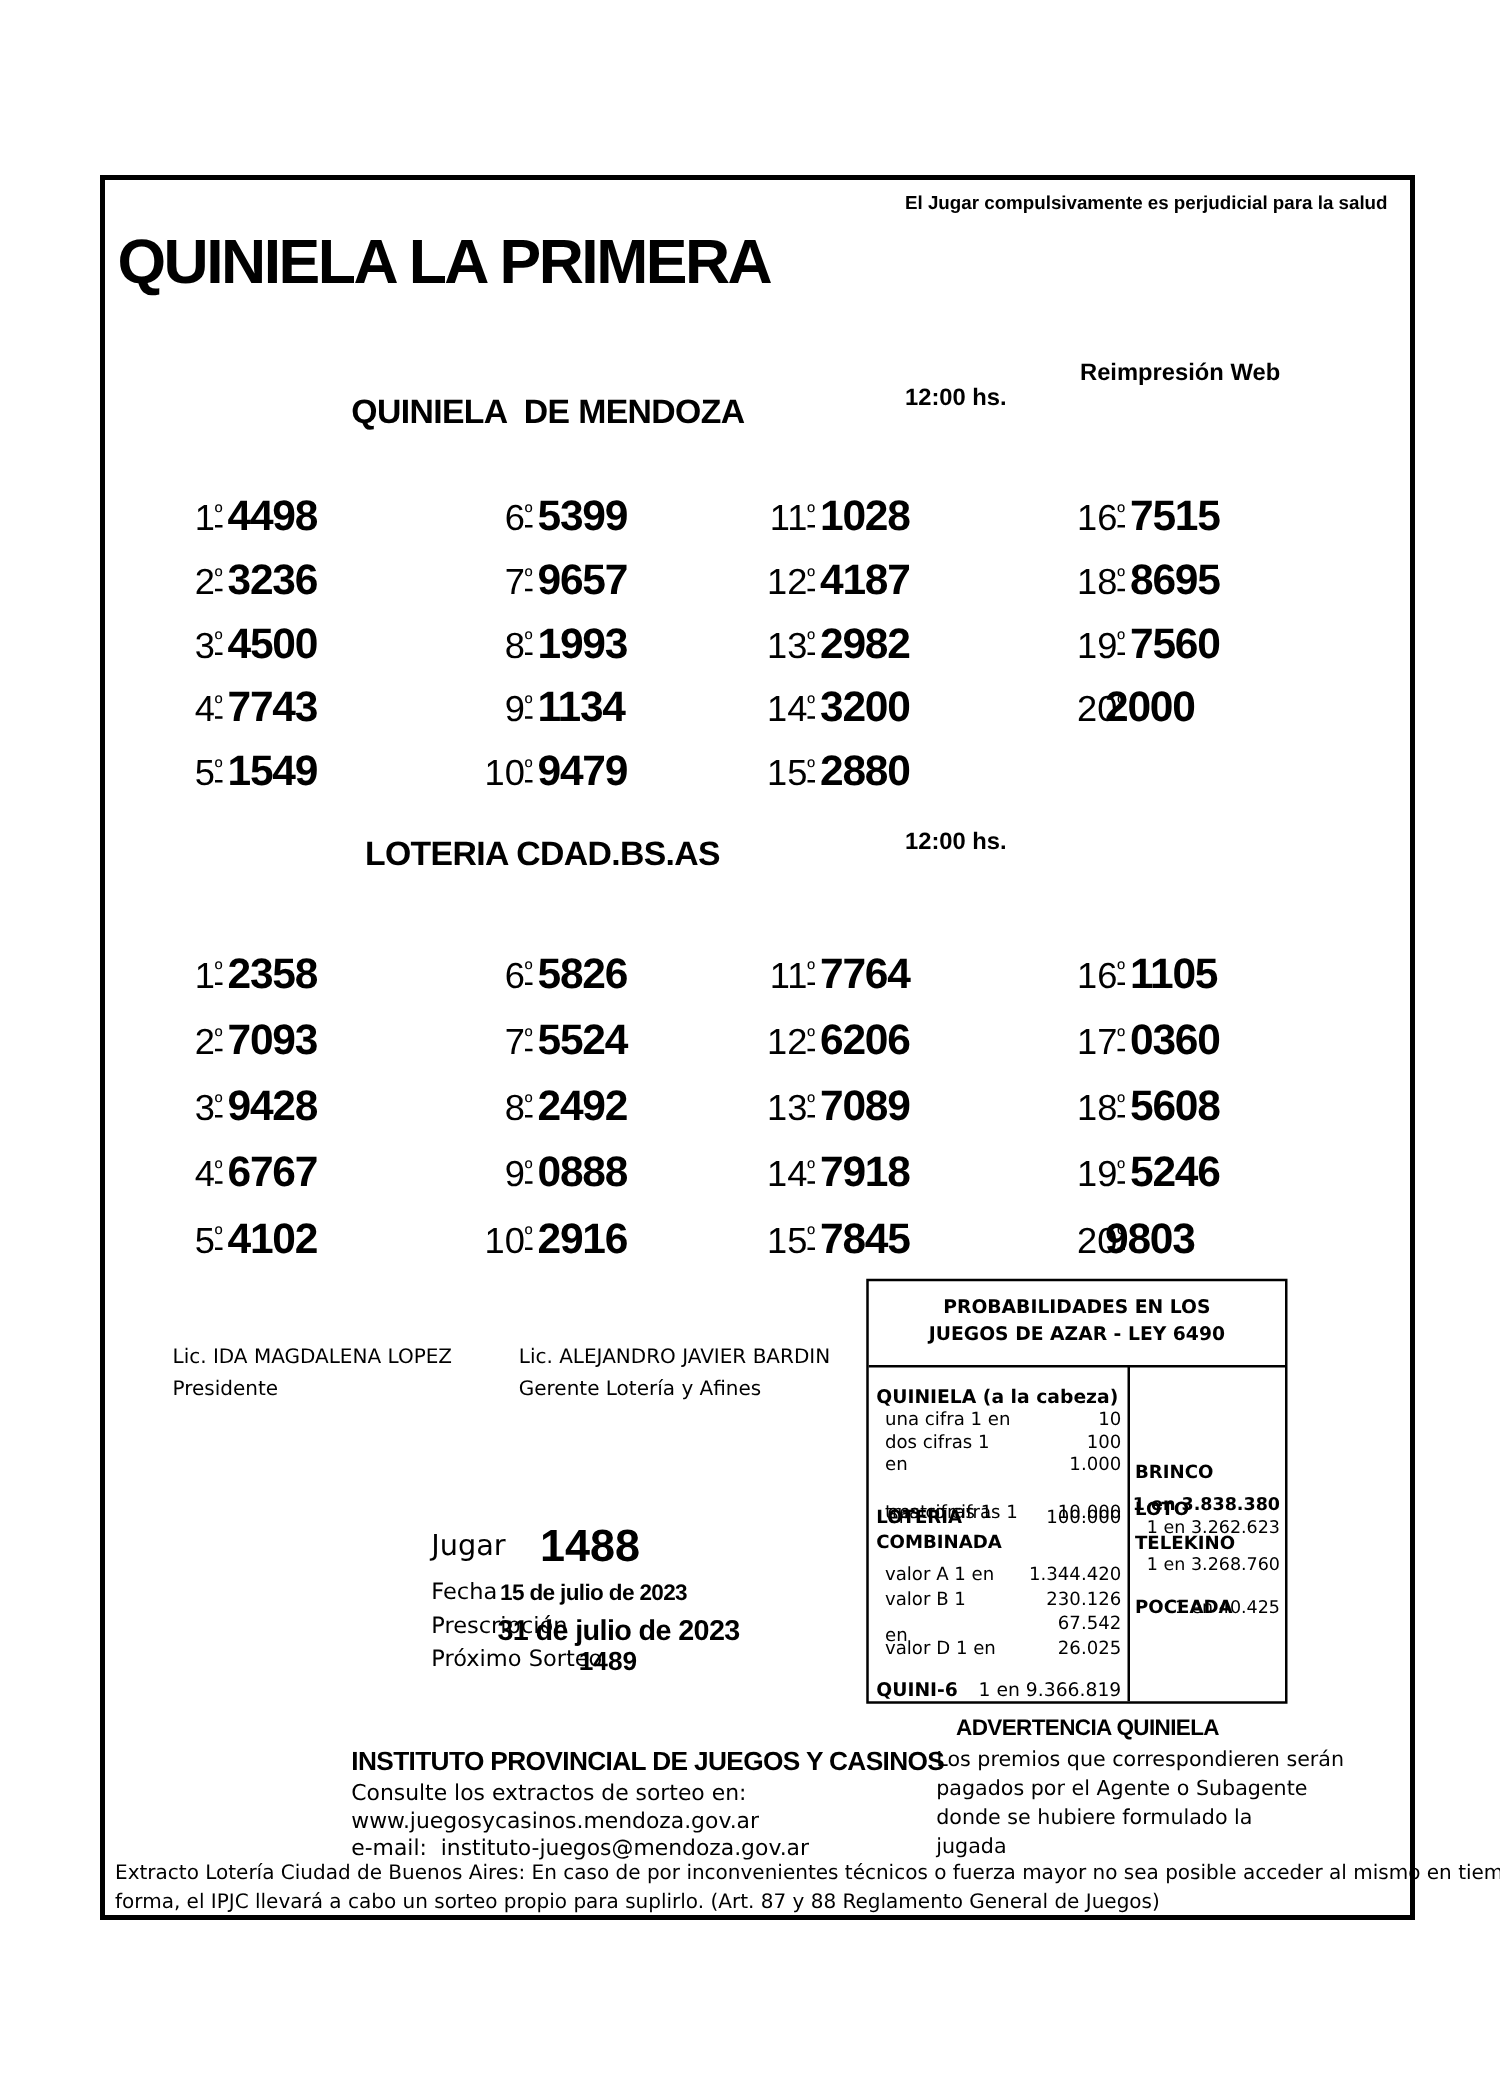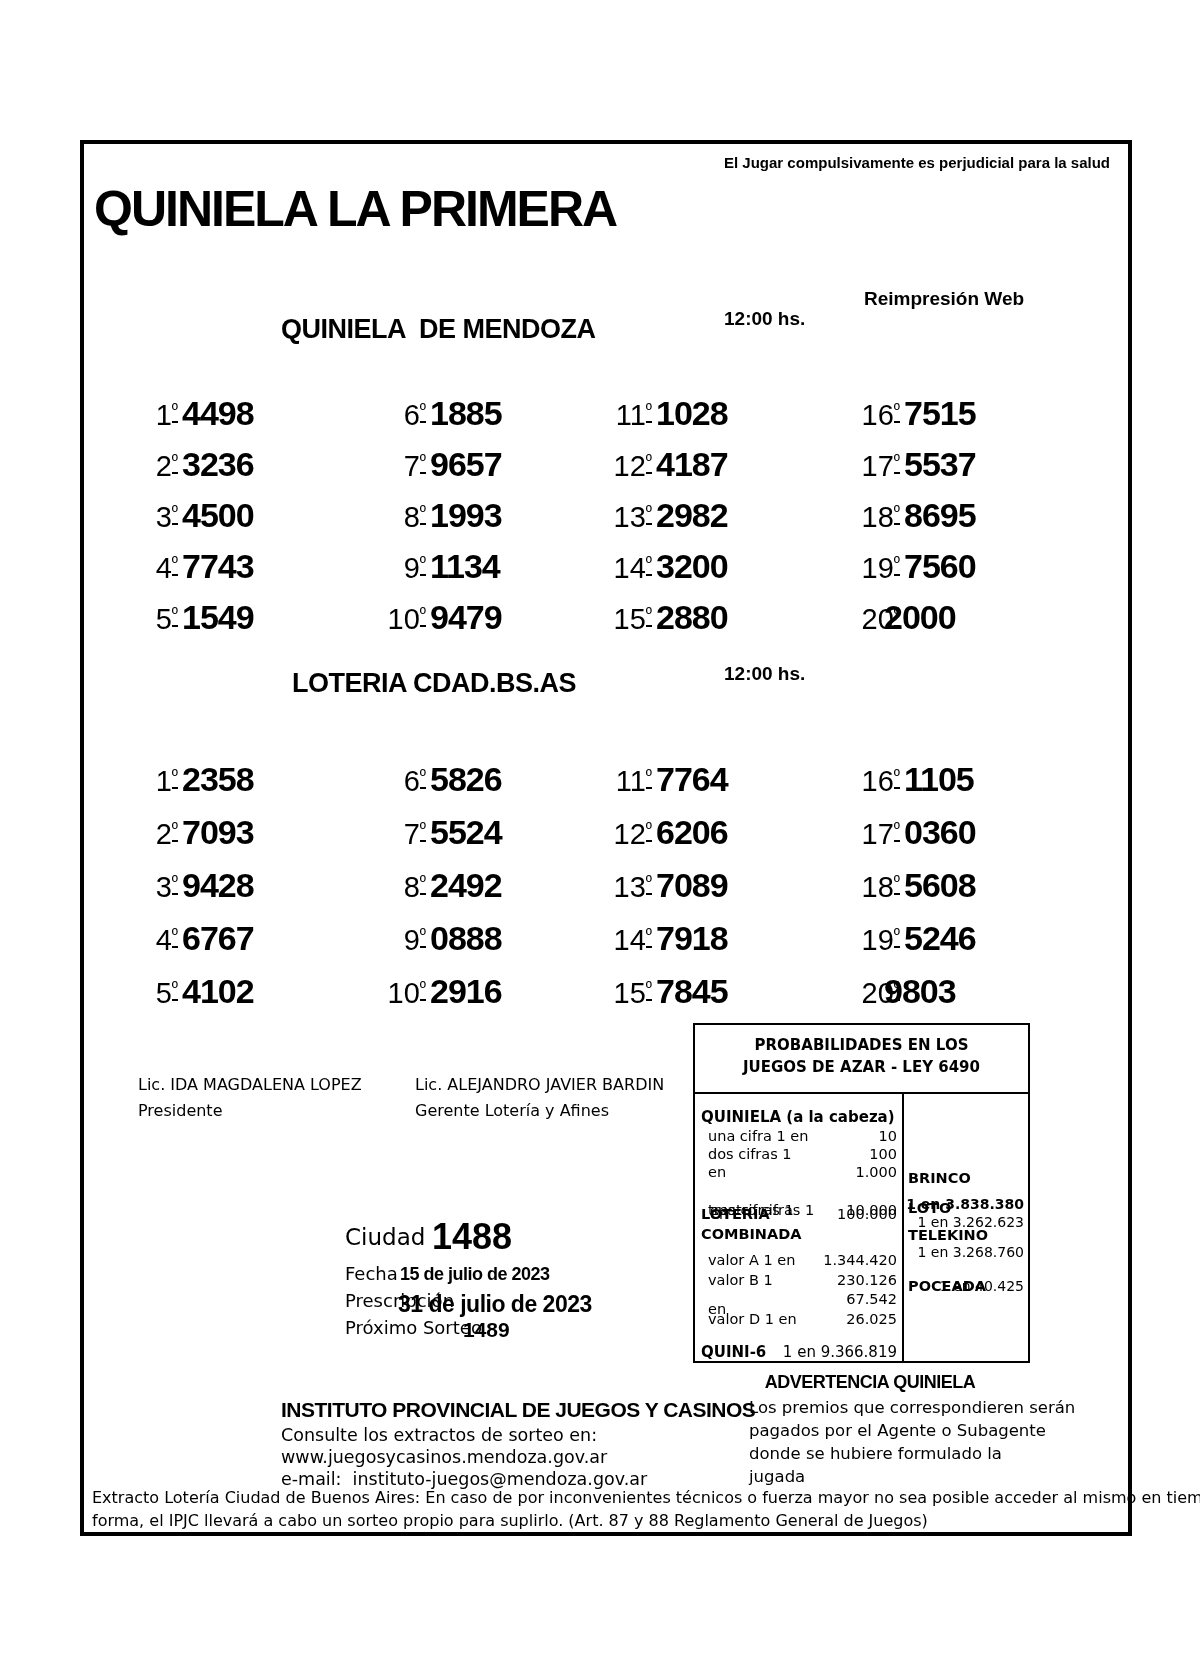--- a/index.html
+++ b/index.html
@@ -115,32 +115,31 @@
 <div class="abs reprint">Reimpresión Web</div>
 
 <div class="abs draw-name pre" style="left:281px;top:314px;">QUINIELA  DE MENDOZA</div>
 <div class="abs draw-time" style="left:724px;top:308px;">12:00 hs.</div>
 <div id="grid1" class="grid">
     <div class="cell"><span class="pos">1<span class="ord">º</span></span><span class="num">4498</span></div>
     <div class="cell"><span class="pos">2<span class="ord">º</span></span><span class="num">3236</span></div>
     <div class="cell"><span class="pos">3<span class="ord">º</span></span><span class="num">4500</span></div>
     <div class="cell"><span class="pos">4<span class="ord">º</span></span><span class="num">7743</span></div>
     <div class="cell"><span class="pos">5<span class="ord">º</span></span><span class="num">1549</span></div>
-    <div class="cell"><span class="pos">6<span class="ord">º</span></span><span class="num">1885</span></div>
+    <div class="cell"><span class="pos">6<span class="ord">º</span></span><span class="num">5399</span></div>
     <div class="cell"><span class="pos">7<span class="ord">º</span></span><span class="num">9657</span></div>
     <div class="cell"><span class="pos">8<span class="ord">º</span></span><span class="num">1993</span></div>
     <div class="cell"><span class="pos">9<span class="ord">º</span></span><span class="num">1134</span></div>
     <div class="cell"><span class="pos">10<span class="ord">º</span></span><span class="num">9479</span></div>
     <div class="cell"><span class="pos">11<span class="ord">º</span></span><span class="num">1028</span></div>
     <div class="cell"><span class="pos">12<span class="ord">º</span></span><span class="num">4187</span></div>
     <div class="cell"><span class="pos">13<span class="ord">º</span></span><span class="num">2982</span></div>
     <div class="cell"><span class="pos">14<span class="ord">º</span></span><span class="num">3200</span></div>
     <div class="cell"><span class="pos">15<span class="ord">º</span></span><span class="num">2880</span></div>
     <div class="cell"><span class="pos">16<span class="ord">º</span></span><span class="num">7515</span></div>
-    <div class="cell"><span class="pos">17<span class="ord">º</span></span><span class="num">5537</span></div>
     <div class="cell"><span class="pos">18<span class="ord">º</span></span><span class="num">8695</span></div>
     <div class="cell"><span class="pos">19<span class="ord">º</span></span><span class="num">7560</span></div>
     <div class="cell"><span class="pos">20<span class="ord">º</span></span><span class="num overlap">2000</span></div>
   </div>
 
 <div class="abs draw-name" style="left:292px;top:668px;">LOTERIA CDAD.BS.AS</div>
 <div class="abs draw-time" style="left:724px;top:663px;">12:00 hs.</div>
 <div id="grid2" class="grid">
     <div class="cell"><span class="pos">1<span class="ord">º</span></span><span class="num">2358</span></div>
     <div class="cell"><span class="pos">2<span class="ord">º</span></span><span class="num">7093</span></div>
@@ -236,21 +235,21 @@
       <div class="rgame-val" style="top: 219px;">1 en 3.268.760</div>
       <div class="rgame-name" style="top: 253px;">POCEADA</div>
       <div class="rgame-val" style="top: 253px;">1 en 40.425</div>
     </div>
   <div class="quini6">
     <span class="glab">QUINI-6</span>
     <span>1 en 9.366.819</span>
   </div>
 </div>
 
-<div class="abs sorteo-label">Ciudad</div>
+<div class="abs sorteo-label">Jugar</div>
 <div class="abs sorteo-num">1488</div>
 <div class="abs fecha-label">Fecha</div>
 <div class="abs fecha-val">15 de julio de 2023</div>
 <div class="abs presc-label">Prescripción</div>
 <div class="abs presc-val">31 de julio de 2023</div>
 <div class="abs prox-label">Próximo Sorteo</div>
 <div class="abs prox-val">1489</div>
 
 <div class="abs adv-title">ADVERTENCIA QUINIELA</div>
 <div class="abs adv-lines" id="adv-lines">

